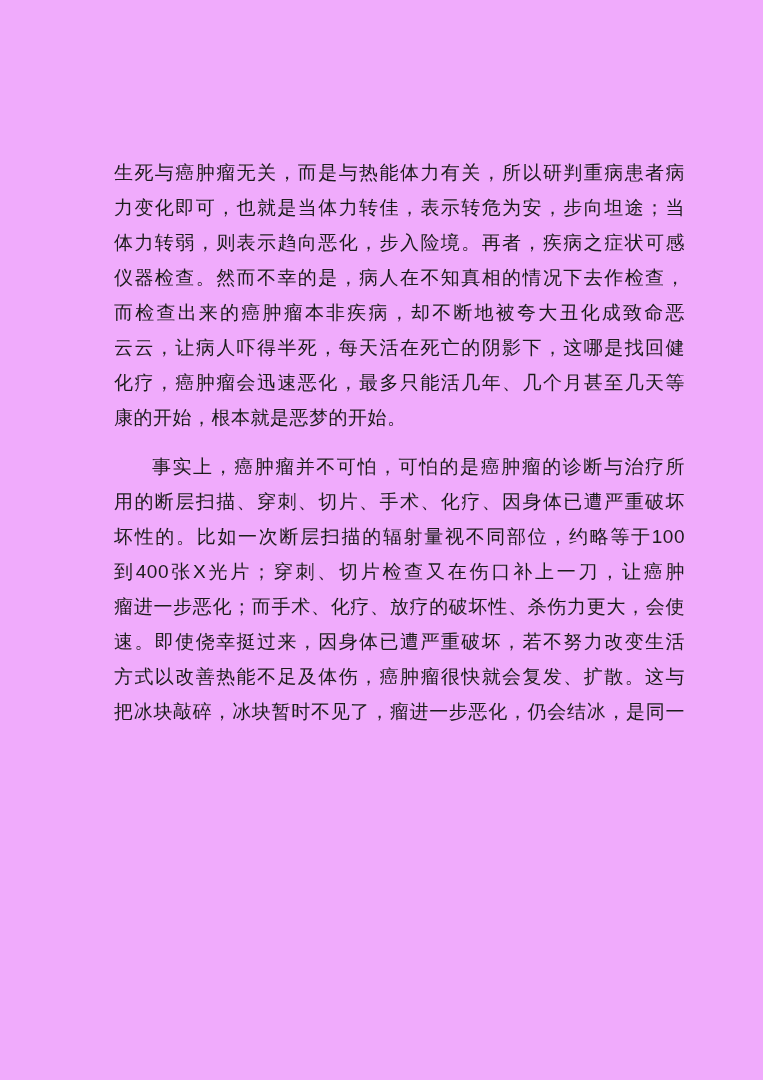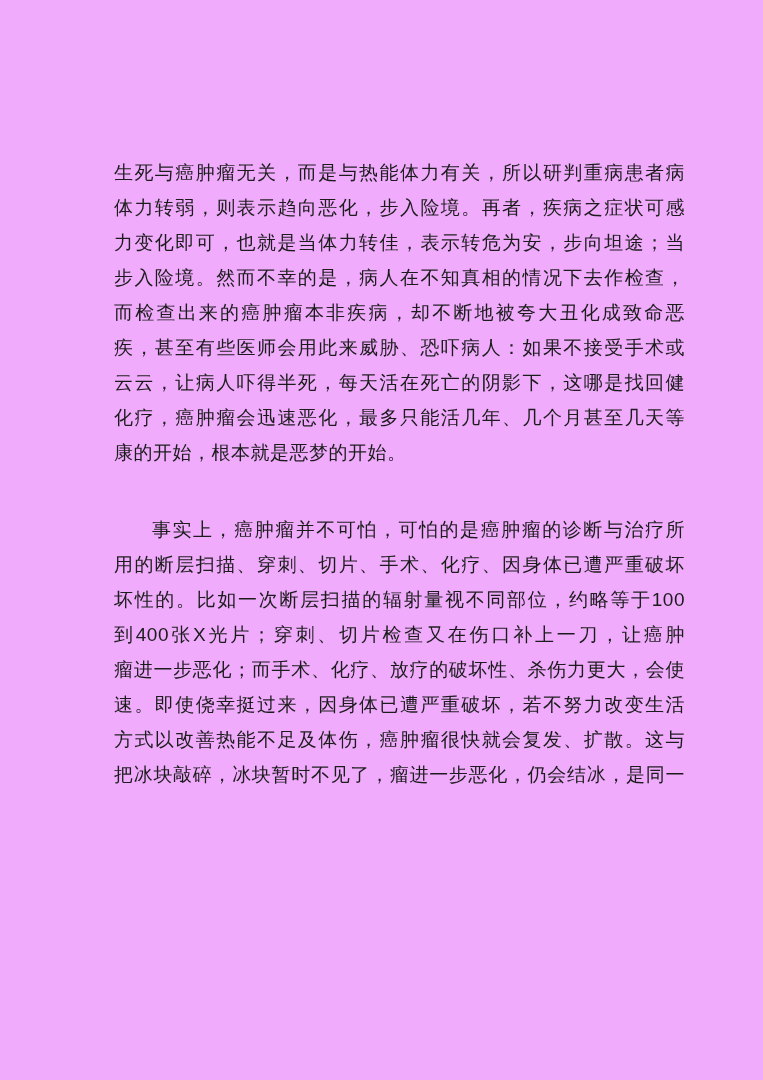--- a/index.html
+++ b/index.html
@@ -21,45 +21,44 @@
     font-family: "Liberation Sans", "DejaVu Sans", sans-serif;
     font-size: 19px;
     line-height: 35px;
     color: #1c1c1c;
     letter-spacing: 0.5px;
   }
   .para {
     margin: 0;
   }
   .para + .para {
-    margin-top: 42px;
+    margin-top: 14px;
   }
   .line {
     text-align: justify;
     text-align-last: justify;
   }
   .line.para-last {
     text-align-last: left;
   }
   .line.first-indent {
     text-indent: 2em;
   }
 </style>
 </head>
 <body>
 
 <main class="page">
   <section class="text-block" id="text-block">
       <div class="para">
         <div class="line">生死与癌肿瘤无关，而是与热能体力有关，所以研判重病患者病</div>
+        <div class="line">力变化即可，也就是当体力转佳，表示转危为安，步向坦途；当</div>
         <div class="line">体力转弱，则表示趋向恶化，步入险境。再者，疾病之症状可感</div>
-        <div class="line">力变化即可，也就是当体力转佳，表示转危为安，步向坦途；当</div>
-        <div class="line">步入险境。然而不幸的是，病人在不知真相的情况下去作检查，</div>
+        <div class="line">仪器检查。然而不幸的是，病人在不知真相的情况下去作检查，</div>
         <div class="line">而检查出来的癌肿瘤本非疾病，却不断地被夸大丑化成致命恶</div>
-        <div class="line">疾，甚至有些医师会用此来威胁、恐吓病人：如果不接受手术或</div>
         <div class="line">云云，让病人吓得半死，每天活在死亡的阴影下，这哪是找回健</div>
         <div class="line">化疗，癌肿瘤会迅速恶化，最多只能活几年、几个月甚至几天等</div>
         <div class="line para-last">康的开始，根本就是恶梦的开始。</div>
       </div>
       <div class="para">
         <div class="line first-indent">事实上，癌肿瘤并不可怕，可怕的是癌肿瘤的诊断与治疗所</div>
         <div class="line">用的断层扫描、穿刺、切片、手术、化疗、因身体已遭严重破坏</div>
         <div class="line">坏性的。比如一次断层扫描的辐射量视不同部位，约略等于100</div>
         <div class="line">到400张X光片；穿刺、切片检查又在伤口补上一刀，让癌肿</div>
         <div class="line">瘤进一步恶化；而手术、化疗、放疗的破坏性、杀伤力更大，会使</div>

